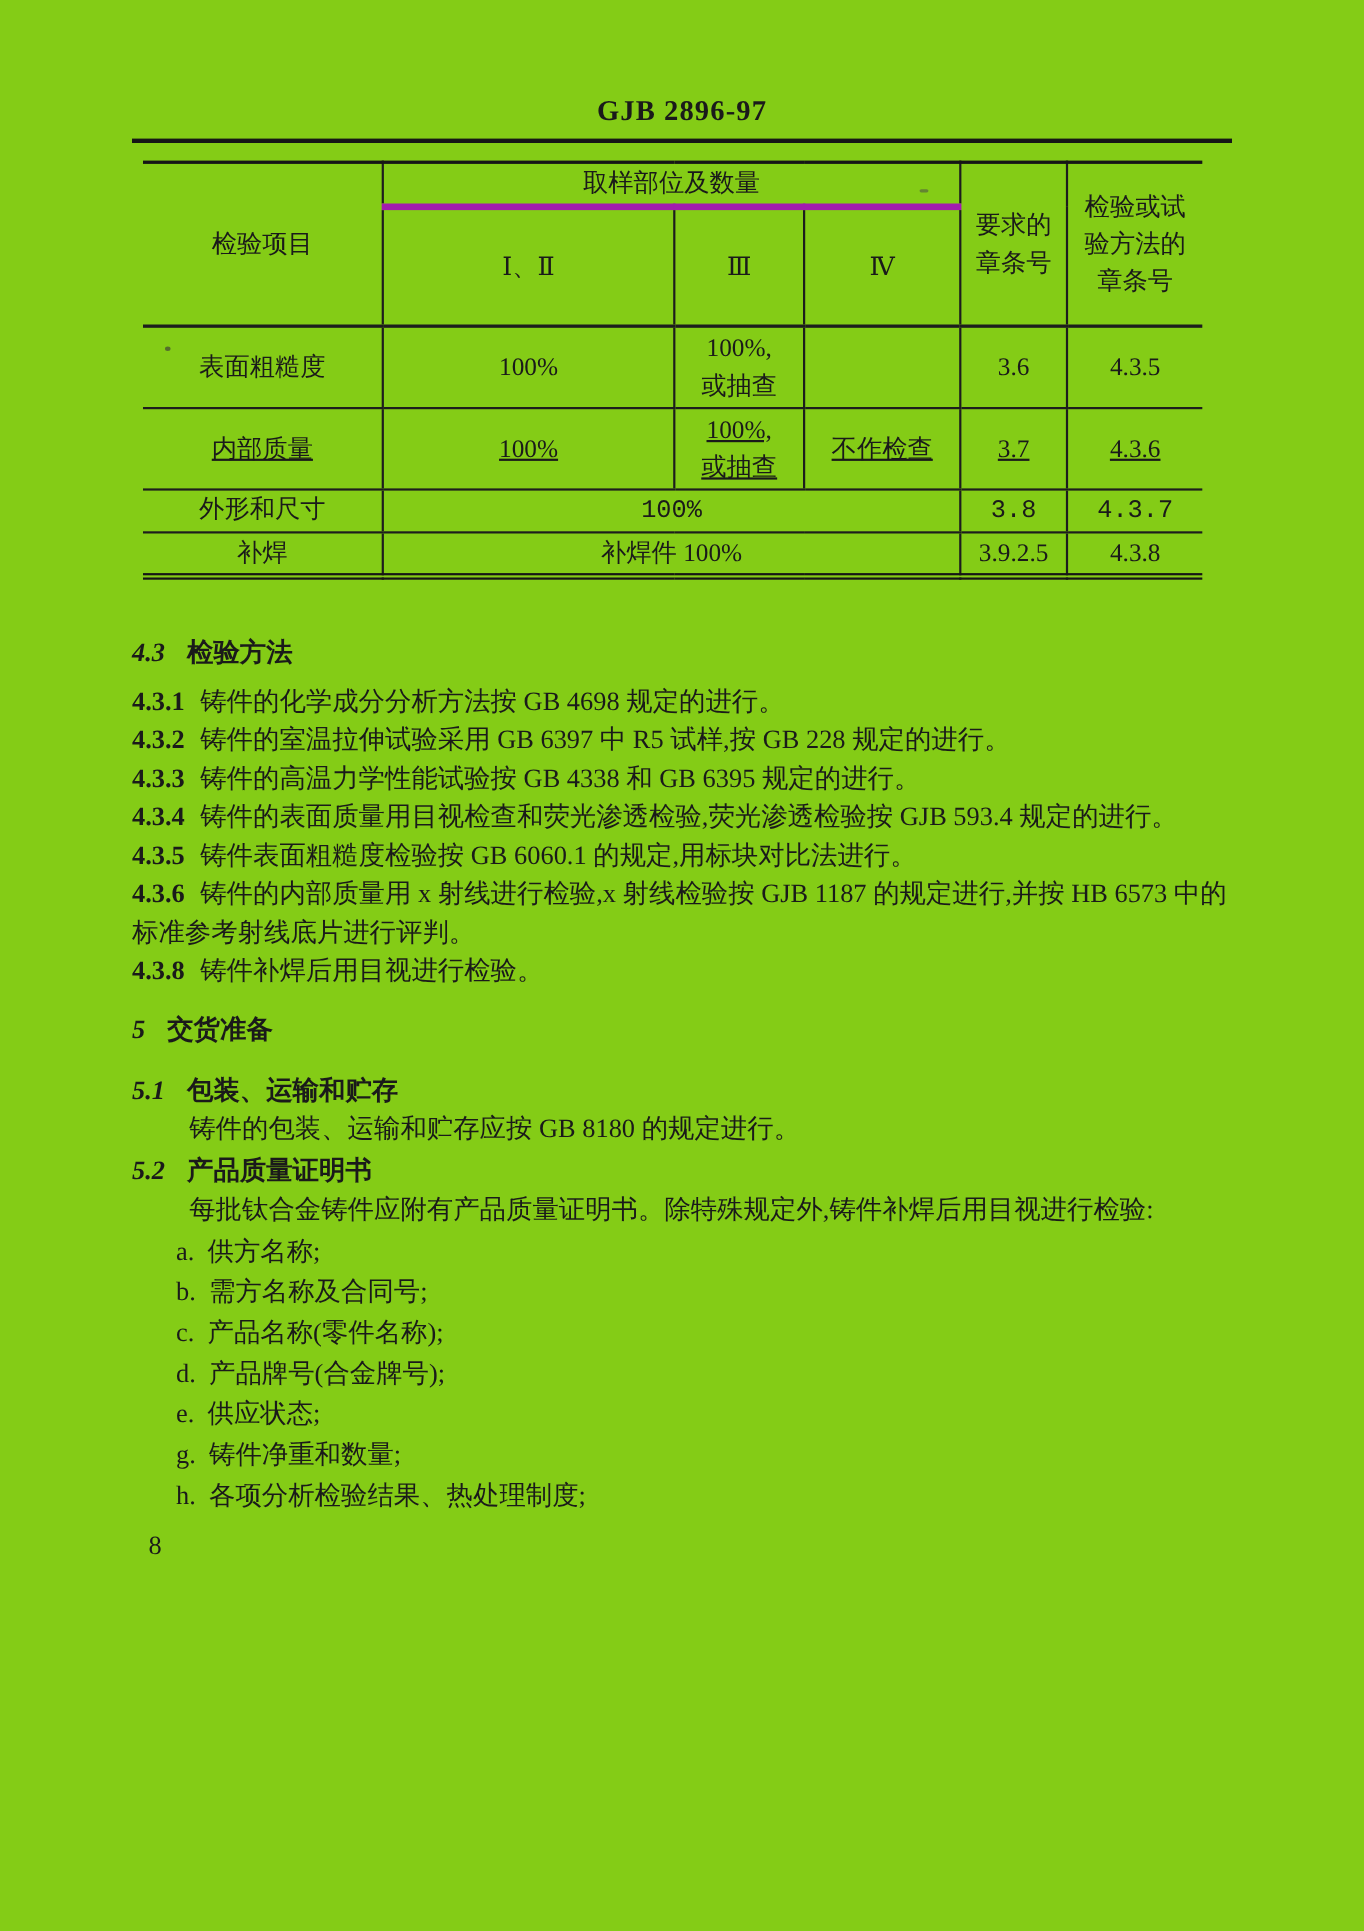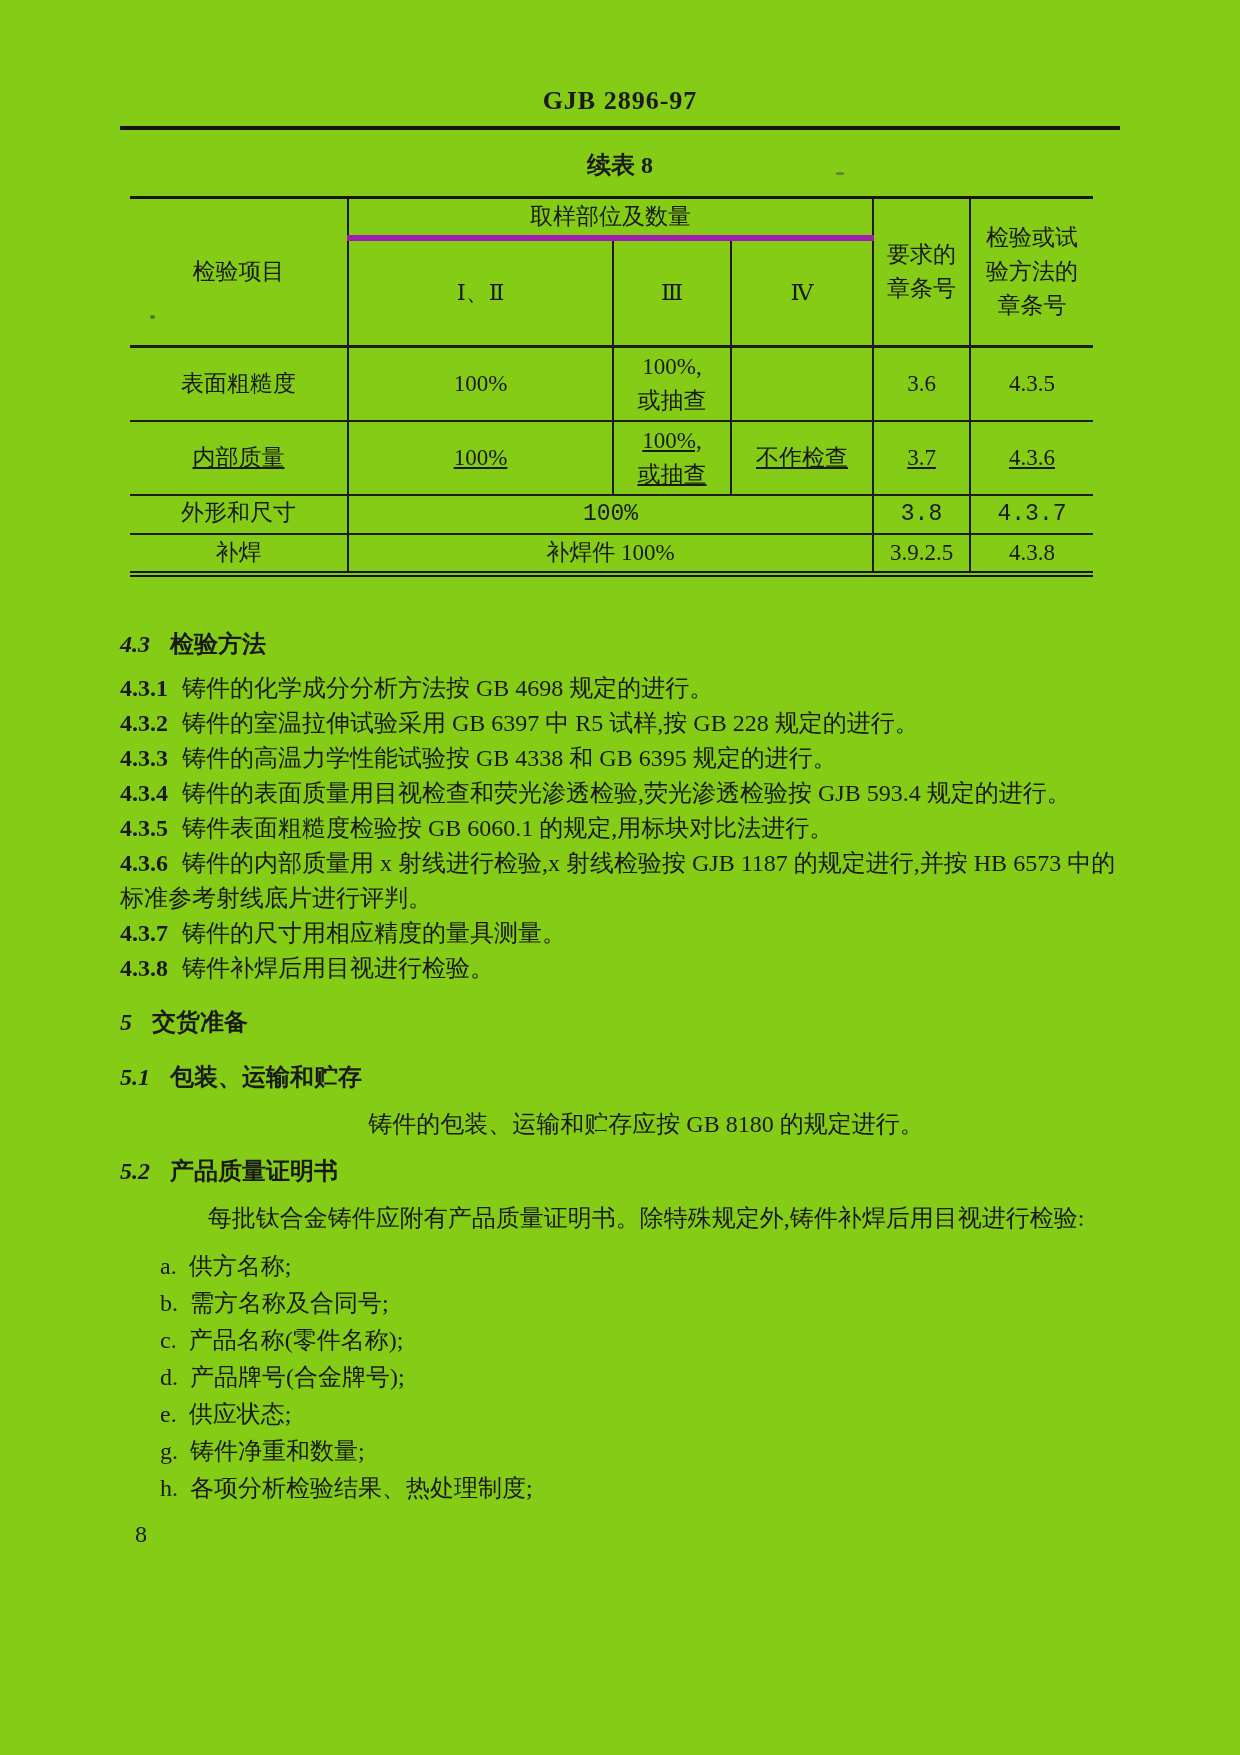--- a/index.html
+++ b/index.html
@@ -55,22 +55,22 @@
     font-size:24px;font-weight:bold;line-height:35px;
   }
   .sec-heading .hnum{margin-right:20px;font-style:italic;}
   .clauses{margin-top:9px;}
   .clause{margin:0;font-size:24px;line-height:35px;}
   .clause .cnum{font-weight:bold;margin-right:14px;white-space:nowrap;}
   .h5{margin-top:19px;}
   .h51{margin-top:20px;}
   .h52{margin-top:3px;}
   .ind-para{
-    margin:12px;padding-left:52px;
-    font-size:24px;line-height:35px;text-align:center;
+    margin:0;padding-left:52px;
+    font-size:24px;line-height:35px;
   }
   .items{margin-top:2px;}
   .item{margin:0;margin-left:40px;font-size:24px;line-height:37px;}
   .item .ltr{margin-right:12px;}
   .page-num{
     margin-top:12px;margin-left:15px;
     font-size:24px;line-height:30px;
   }
   .speck1{position:absolute;left:150px;top:315px;width:5px;height:4px;background:#3a3a3a;border-radius:50%;opacity:.65;}
   .speck2{position:absolute;left:836px;top:172px;width:8px;height:3px;background:#4a4a4a;border-radius:2px;opacity:.55;}
@@ -80,21 +80,20 @@
 
 <div class="page">
   <div class="speck1"></div>
   <div class="speck2"></div>
 
   <div class="content">
 
     <div class="doc-num">GJB 2896-97</div>
     <div class="top-rule"></div>
 
-    <div class="tbl-caption">续表 8</div>
 
     <table class="t8">
       <colgroup>
         <col style="width:218px">
           <col style="width:265px">
           <col style="width:118px">
         <col style="width:142px">
           <col style="width:97px">
           <col style="width:123px">
       </colgroup>
@@ -148,21 +147,20 @@
 
     <p class="sec-heading"><span class="hnum">4.3</span><span>检验方法</span></p>
 
     <div class="clauses">
       <p class="clause"><span class="cnum">4.3.1</span><span>铸件的化学成分分析方法按 GB 4698 规定的进行。</span></p>
       <p class="clause"><span class="cnum">4.3.2</span><span>铸件的室温拉伸试验采用 GB 6397 中 R5 试样,按 GB 228 规定的进行。</span></p>
       <p class="clause"><span class="cnum">4.3.3</span><span>铸件的高温力学性能试验按 GB 4338 和 GB 6395 规定的进行。</span></p>
       <p class="clause"><span class="cnum">4.3.4</span><span>铸件的表面质量用目视检查和荧光渗透检验,荧光渗透检验按 GJB 593.4 规定的进行。</span></p>
       <p class="clause"><span class="cnum">4.3.5</span><span>铸件表面粗糙度检验按 GB 6060.1 的规定,用标块对比法进行。</span></p>
       <p class="clause"><span class="cnum">4.3.6</span><span>铸件的内部质量用 x 射线进行检验,x 射线检验按 GJB 1187 的规定进行,并按 HB 6573 中的标准参考射线底片进行评判。</span></p>
-      <p class="clause"><span class="cnum">4.3.7</span><span>铸件的尺寸用相应精度的量具测量。</span></p>
       <p class="clause"><span class="cnum">4.3.8</span><span>铸件补焊后用目视进行检验。</span></p>
     </div>
 
     <p class="sec-heading h5"><span class="hnum">5</span><span>交货准备</span></p>
 
     <p class="sec-heading h51"><span class="hnum">5.1</span><span>包装、运输和贮存</span></p>
     <p class="ind-para">铸件的包装、运输和贮存应按 GB 8180 的规定进行。</p>
 
     <p class="sec-heading h52"><span class="hnum">5.2</span><span>产品质量证明书</span></p>
     <p class="ind-para">每批钛合金铸件应附有产品质量证明书。除特殊规定外,铸件补焊后用目视进行检验:</p>

